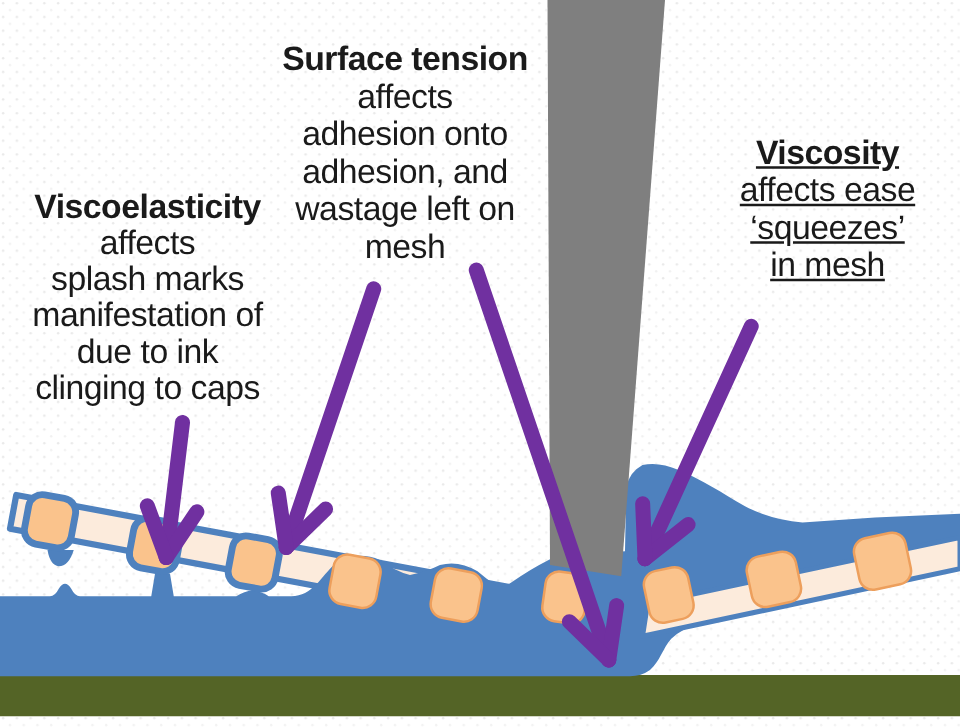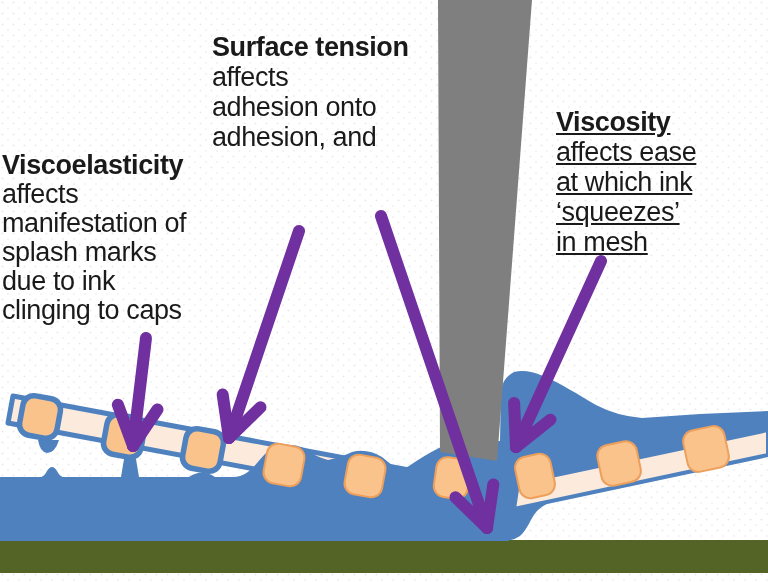--- a/index.html
+++ b/index.html
@@ -29,21 +29,21 @@
   .strip-right{stroke-width:4px;}
   .ink{fill:var(--ink-blue);}
   .squeegee{fill:var(--squeegee-gray);}
   .cap{fill:var(--cap-orange);stroke-linejoin:round;}
   .cap-wet{stroke:var(--ink-blue);stroke-width:5.5px;}
   .cap-dry{stroke:#ED9F5C;stroke-width:2px;}
   .arrow-line{stroke:var(--arrow-purple);stroke-width:12px;stroke-linecap:round;fill:none;}
 
   .note{
     position:absolute;
-    text-align:left;
+    text-align:center;
     color:var(--text-color);
     font-size:27px;
     line-height:30px;
     letter-spacing:-0.4px;
     white-space:nowrap;
   }
   .note .t{font-weight:bold;}
   .note-viscoelasticity{left:2px;top:151px;width:232px;line-height:29px;}
   .note-surface-tension{left:212px;top:32px;width:224px;}
   .note-viscosity{left:556px;top:107px;width:212px;text-decoration:underline;}
@@ -121,34 +121,35 @@
           <line x1="601" y1="261" x2="516" y2="447" class="arrow-line"></line>
           <line x1="516" y1="447" x2="550.4633714118579" y2="419.64536545796426" class="arrow-line"></line>
           <line x1="516" y1="447" x2="514.1266972407452" y2="403.0398960786923" class="arrow-line"></line>
         </g>
       </g>
   </svg>
 
   <div class="note note-viscoelasticity">
     <div class="t">Viscoelasticity</div>
     <div>affects</div>
+    <div>splash marks</div>
     <div>manifestation of</div>
-    <div>splash marks</div>
     <div>due to ink</div>
     <div>clinging to caps</div>
   </div>
 
   <div class="note note-surface-tension">
     <div class="t">Surface tension</div>
     <div>affects</div>
     <div>adhesion onto</div>
     <div>adhesion, and</div>
+    <div>wastage left on</div>
+    <div>mesh</div>
   </div>
 
   <div class="note note-viscosity">
     <div class="t">Viscosity</div>
     <div>affects ease</div>
-    <div>at which ink</div>
     <div>‘squeezes’</div>
     <div>in mesh</div>
   </div>
 
 </div>
 
 </body></html>

